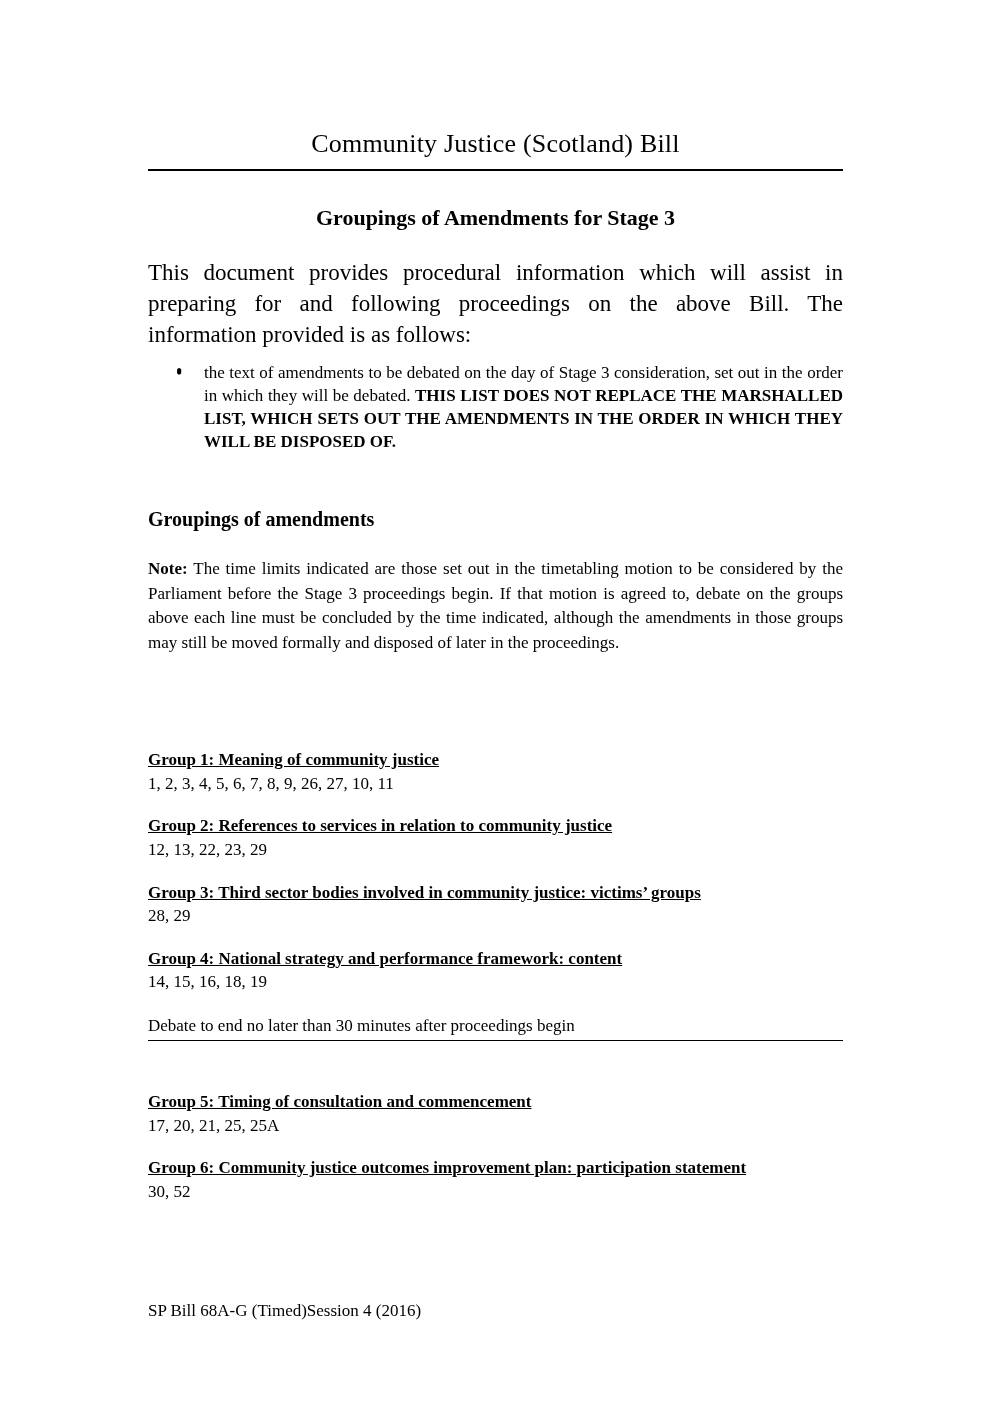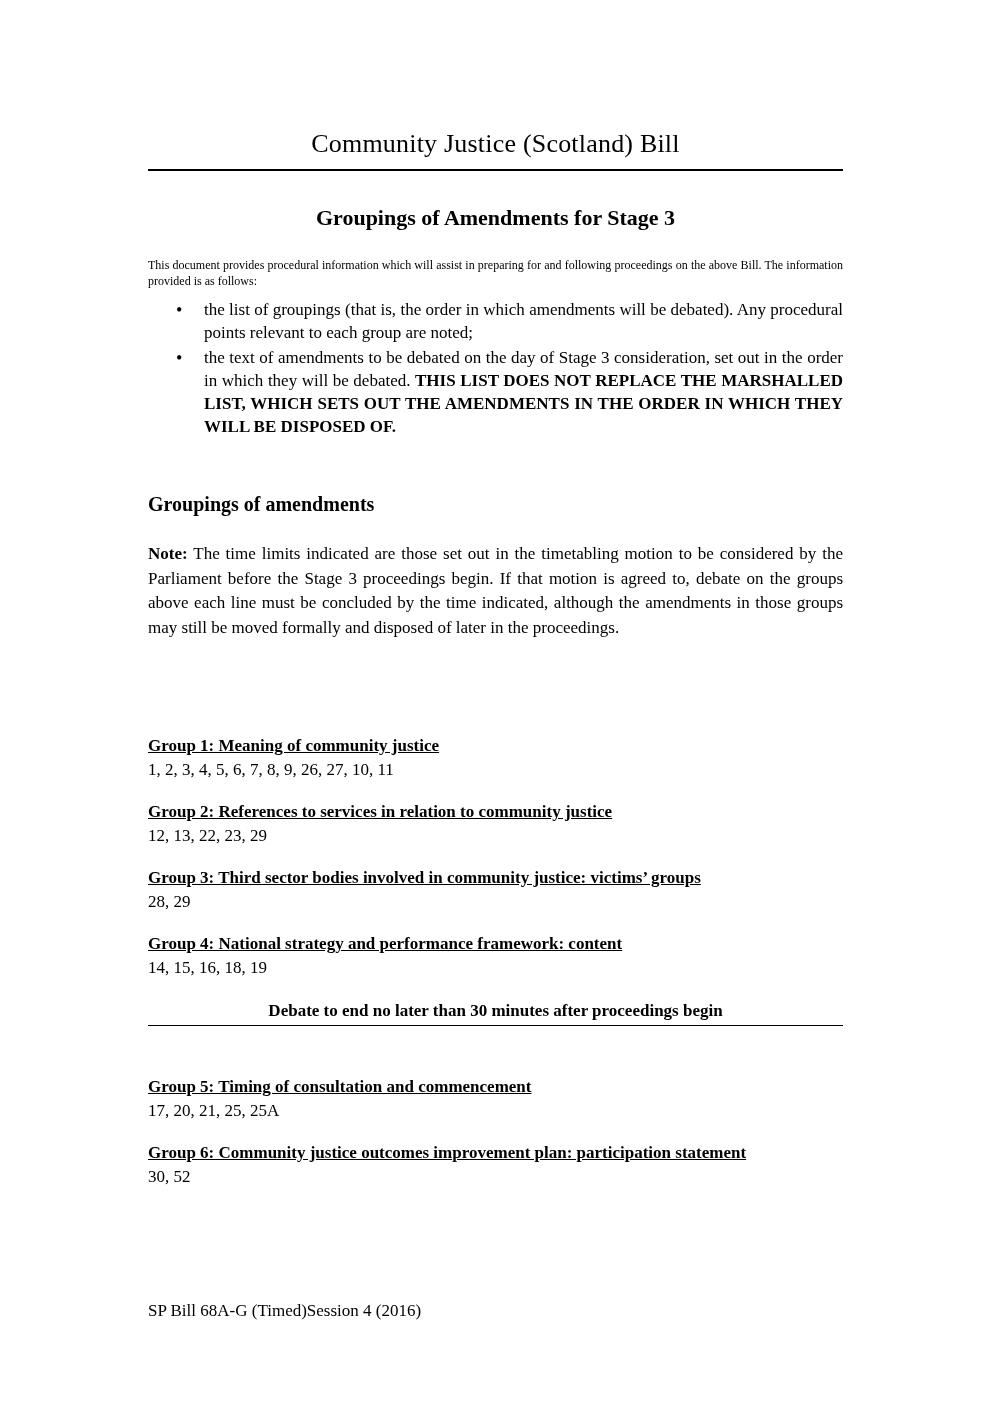--- a/index.html
+++ b/index.html
@@ -49,21 +49,21 @@
 
   .subtitle {
     text-align: center;
     font-size: 22px;
     font-weight: bold;
     margin: 0;
     padding-top: 26px;
   }
 
   p.body-text {
-    font-size: 12px;
+    font-size: 23px;
     line-height: 1.35;
     text-align: justify;
     margin: 0;
     padding-top: 26px;
   }
 
   ul.bullets {
     margin: 0;
     padding: 10px 0 0 0;
     list-style: none;
@@ -125,23 +125,23 @@
     font-size: 17px;
     line-height: 1.3;
     margin: 0;
     padding-top: 1px;
   }
 
   .debate-limit {
     margin: 22px 0 0 0;
     padding-bottom: 4px;
     border-bottom: 1.5px solid #000;
-    text-align: center;
-    font-size: 17px;
-    font-weight: bold;
+    text-align: left;
+    font-size: 17px;
+    font-weight: normal;
   }
   .after-limit {
     padding-top: 30px;
   }
 
   .footer {
     position: absolute;
     left: 148px;
     top: 1290px;
     width: 695px;
@@ -159,21 +159,20 @@
     <h1 class="doc-title">Community Justice (Scotland) Bill</h1>
     <hr class="title-rule">
 
     <h2 class="subtitle">Groupings of Amendments for Stage 3</h2>
 
     <p class="body-text">This document provides procedural information which will assist in preparing for and following proceedings on the above Bill.  The information provided is as follows:</p>
 
     <ul class="bullets">
       <li>
         <span class="bullet-dot">•</span>
-        <span>the list of groupings (that is, the order in which amendments will be debated).  Any procedural points relevant to each group are noted;</span>
       </li>
       <li>
         <span class="bullet-dot">•</span>
         <span>the text of amendments to be debated on the  day of Stage 3 consideration, set out in the order in which they will be debated.  </span><span class="strong-caps">THIS LIST DOES NOT REPLACE THE MARSHALLED LIST, WHICH SETS OUT THE AMENDMENTS IN THE ORDER IN WHICH THEY WILL BE DISPOSED OF.</span>
       </li>
     </ul>
 
     <h3 class="section-heading">Groupings of amendments</h3>
 
     <p class="note"><span class="note-label">Note:</span><span> The time limits indicated are those set out in the timetabling motion to be considered by the Parliament before the Stage 3 proceedings begin.  If that motion is agreed to, debate on the groups above each line must be concluded by the time indicated, although the amendments in those groups may still be moved formally and disposed of later in the proceedings.</span></p>

